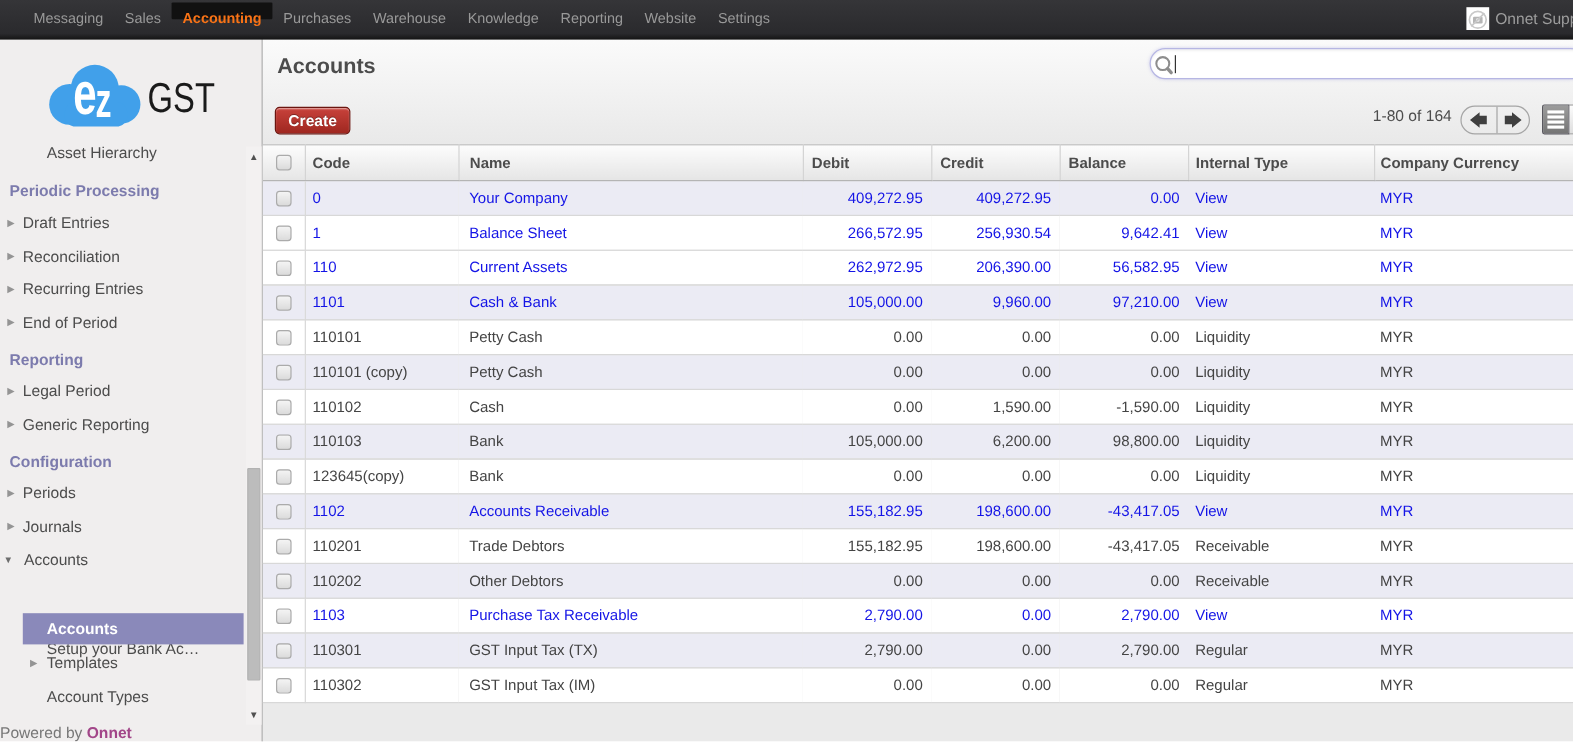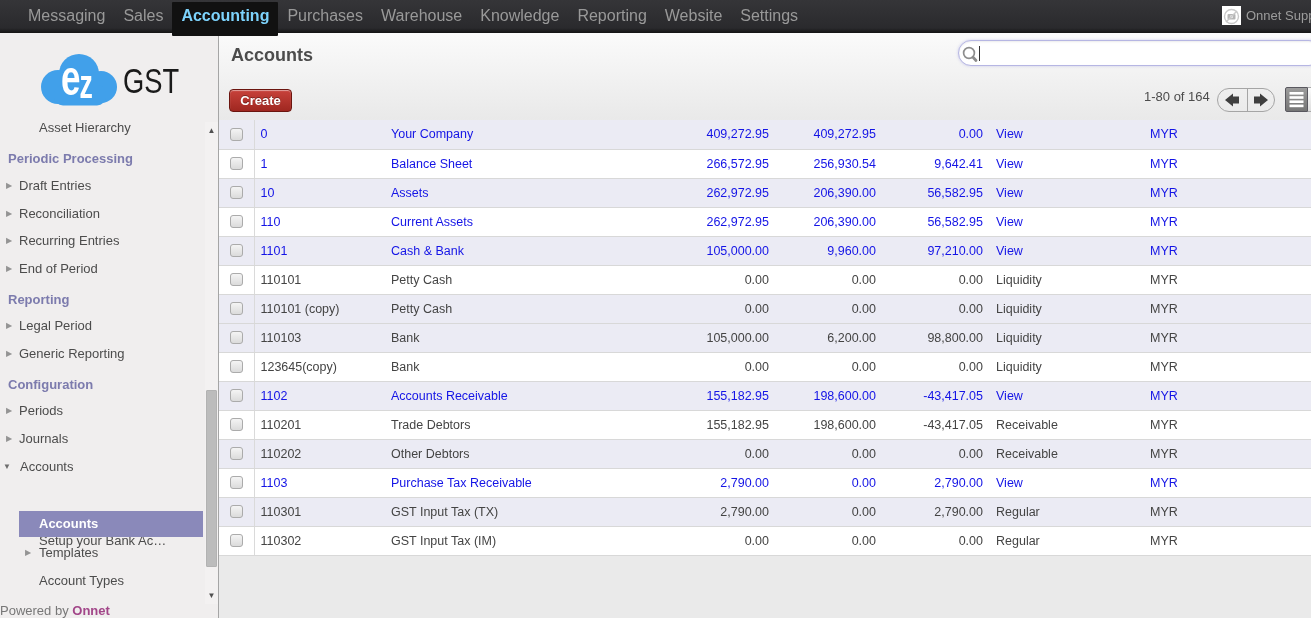--- a/index.html
+++ b/index.html
@@ -2,22 +2,22 @@
 <html><head>
 <meta charset="utf-8">
 <style>
 * { margin:0; padding:0; box-sizing:border-box; }
 html,body { width:1311px; height:618px; overflow:hidden; font-family:"Liberation Sans", sans-serif; background:#fff; }
 #page { position:relative; width:1311px; height:618px; overflow:hidden; }
 
 
 #topbar { position:absolute; left:0; top:0; width:1311px; height:33px; background:linear-gradient(#353538 0px,#2a2a2d 28px,#141414 33px); z-index:5; }
 #topbar ul { list-style:none; display:flex; padding-left:19px; }
-#topbar li { padding:0 9px; height:31px; line-height:31px; font-size:16px; color:#999; white-space:nowrap; }
-#topbar li.active { background:#111; color:#7dd3fc; font-weight:bold; height:34px; line-height:27px; margin-top:2px; border-radius:1px; }
+#topbar li { padding:0 9px; height:31px; line-height:31px; font-size:12px; color:#999; white-space:nowrap; }
+#topbar li.active { background:#111; color:#f97316; font-weight:bold; height:14px; line-height:27px; margin-top:2px; border-radius:1px; }
 #user { position:absolute; left:1246px; top:0; height:31px; line-height:31px; color:#9c9c9c; font-size:13px; white-space:nowrap; }
 #avatar { position:absolute; left:-24px; top:6px; width:19px; height:19px; background:#fff; }
 
 
 #sidebar { position:absolute; left:0; top:31px; width:219px; height:587px; background:#f0eeee; border-right:1px solid #a5a5a5; }
 #logo { position:absolute; left:38px; top:20px; width:150px; height:58px; }
 .mi { position:absolute; left:0; width:205px; height:28px; line-height:28px; font-size:13px; color:#4c4c4c; white-space:nowrap; }
 .mi .txt { margin-left:19px; }
 .mi .arr { position:absolute; left:6px; top:0; color:#949494; font-size:8px; }
 .mhead { position:absolute; left:8px; width:197px; height:28px; line-height:28px; font-size:13px; font-weight:bold; color:#7c7bad; white-space:nowrap; }
@@ -161,20 +161,32 @@
         <col style="width:35px">
           <col style="width:128px">
           <col style="width:287px">
           <col style="width:107px">
           <col style="width:107px">
           <col style="width:107px">
           <col style="width:155px">
           <col style="width:166px">
       </colgroup>
       <tbody>
+          <tr>
+        <th class="ckh" style="padding:0;">
+              <span class="cb"></span>
+            </th>
+        <th>Code</th>
+            <th style="padding-left:9px;">Name</th>
+            <th class="num">Debit</th>
+            <th class="num">Credit</th>
+            <th class="num">Balance</th>
+            <th>Internal Type</th>
+            <th style="padding-left:5px;">Company Currency</th>
+      </tr>
       <tr class="lav blue">
             <td class="ck">
               <span class="cb"></span>
             </td>
             <td>0</td>
             <td style="padding-left:9px;">Your Company</td>
             <td class="num">409,272.95</td>
             <td class="num">409,272.95</td>
             <td class="num">0.00</td>
             <td>View</td>
@@ -185,32 +197,20 @@
               <span class="cb"></span>
             </td>
             <td>1</td>
             <td style="padding-left:9px;">Balance Sheet</td>
             <td class="num">266,572.95</td>
             <td class="num">256,930.54</td>
             <td class="num">9,642.41</td>
             <td>View</td>
             <td style="padding-left:5px;">MYR</td>
           </tr>
-      <tr class="lav blue">
-            <td class="ck">
-              <span class="cb"></span>
-            </td>
-            <td>10</td>
-            <td style="padding-left:9px;">Assets</td>
-            <td class="num">262,972.95</td>
-            <td class="num">206,390.00</td>
-            <td class="num">56,582.95</td>
-            <td>View</td>
-            <td style="padding-left:5px;">MYR</td>
-          </tr>
       <tr class="blue">
             <td class="ck">
               <span class="cb"></span>
             </td>
             <td>110</td>
             <td style="padding-left:9px;">Current Assets</td>
             <td class="num">262,972.95</td>
             <td class="num">206,390.00</td>
             <td class="num">56,582.95</td>
             <td>View</td>
@@ -242,20 +242,32 @@
           </tr>
       <tr class="lav">
             <td class="ck">
               <span class="cb"></span>
             </td>
             <td>110101 (copy)</td>
             <td style="padding-left:9px;">Petty Cash</td>
             <td class="num">0.00</td>
             <td class="num">0.00</td>
             <td class="num">0.00</td>
+            <td>Liquidity</td>
+            <td style="padding-left:5px;">MYR</td>
+          </tr>
+      <tr>
+            <td class="ck">
+              <span class="cb"></span>
+            </td>
+            <td>110102</td>
+            <td style="padding-left:9px;">Cash</td>
+            <td class="num">0.00</td>
+            <td class="num">1,590.00</td>
+            <td class="num">-1,590.00</td>
             <td>Liquidity</td>
             <td style="padding-left:5px;">MYR</td>
           </tr>
       <tr class="lav">
             <td class="ck">
               <span class="cb"></span>
             </td>
             <td>110103</td>
             <td style="padding-left:9px;">Bank</td>
             <td class="num">105,000.00</td>

